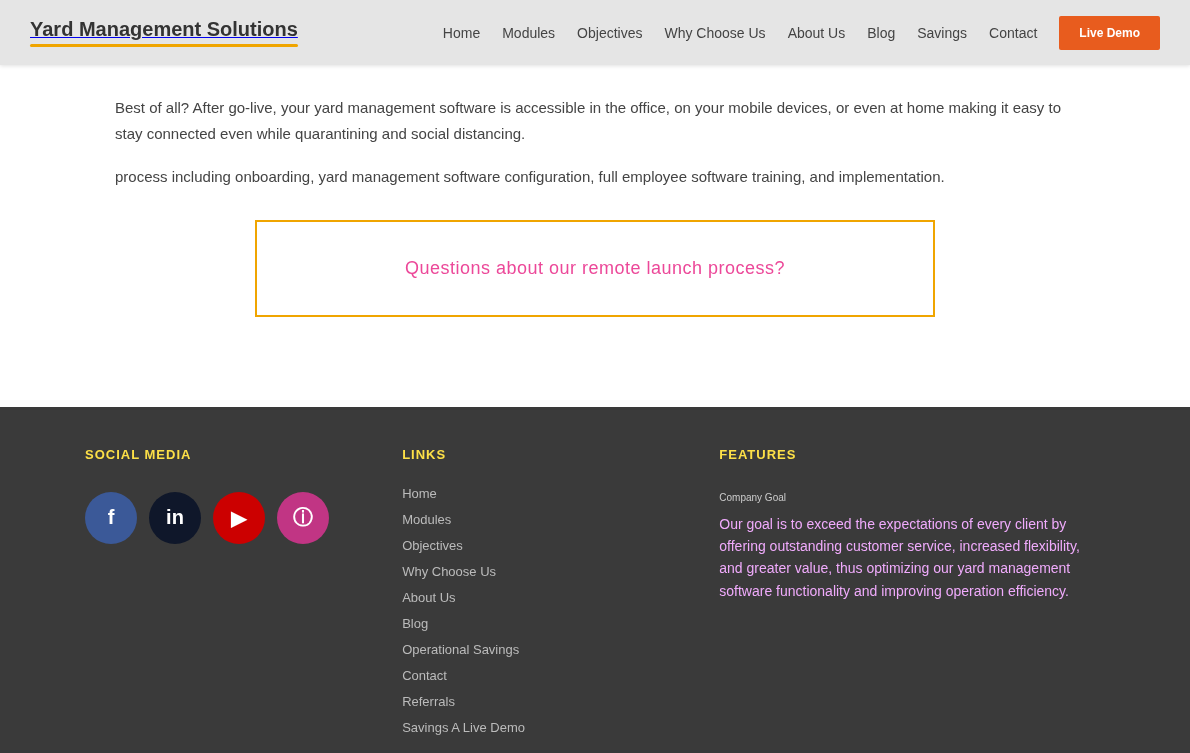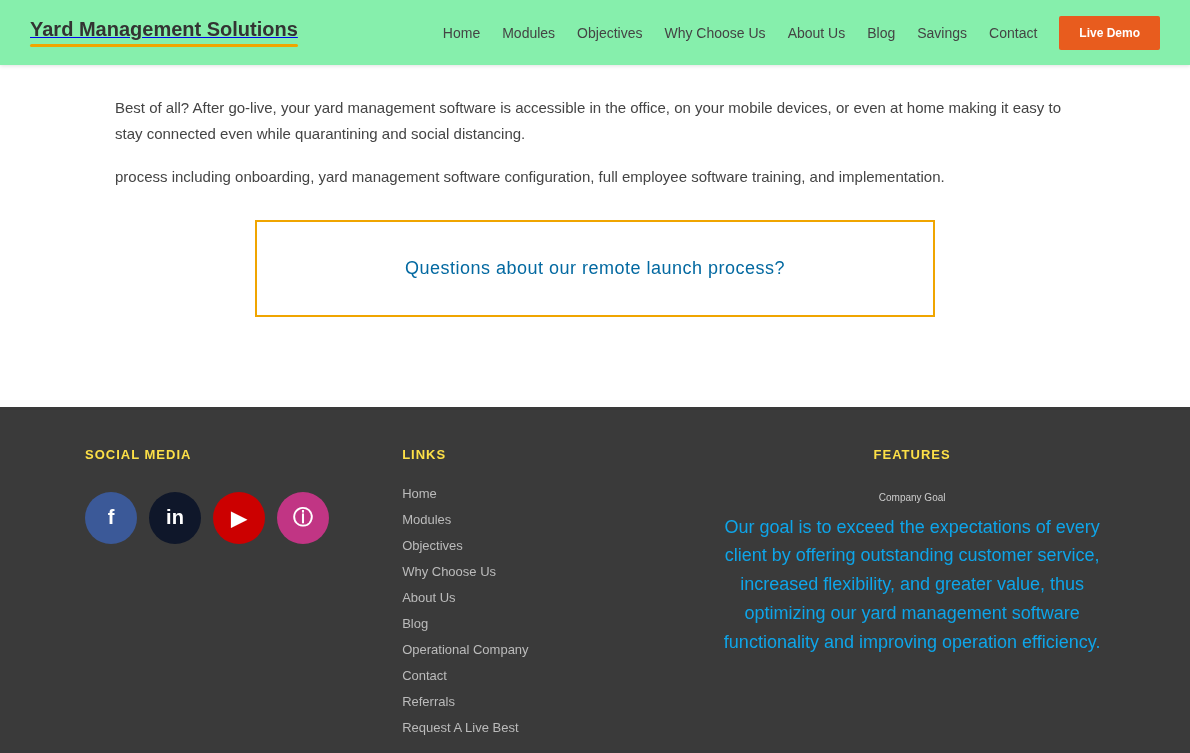--- a/index.html
+++ b/index.html
@@ -2,21 +2,21 @@
 <html><head>
   <meta charset="utf-8">
   <style>
     * { margin: 0; padding: 0; box-sizing: border-box; }
     body { font-family: Arial, sans-serif; background: #fff; color: #333; }
 
     
     header {
       position: fixed;
       top: 0; left: 0; right: 0;
-      background: #86efac;
+      background: #e5e5e5;
       box-shadow: 0 1px 4px rgba(0,0,0,0.12);
       z-index: 100;
       display: flex;
       align-items: center;
       justify-content: space-between;
       padding: 0 30px;
       height: 65px;
     }
     nav {
       display: flex;
@@ -59,21 +59,21 @@
     .cta-box {
       border: 2px solid #f0a500;
       padding: 36px 30px;
       text-align: center;
       max-width: 680px;
       margin: 30px auto;
       cursor: pointer;
     }
     .cta-box span {
       font-size: 18px;
-      color: #0369a1;
+      color: #ec4899;
       letter-spacing: 0.5px;
       margin-top: 8px;
     }
 
     
     footer {
       background: #3a3a3a;
       color: #ccc;
       padding: 40px 0 0;
     }
@@ -85,21 +85,20 @@
       gap: 60px;
     }
     .footer-col {
       flex: 1;
     }
     .footer-col-links {
       flex: 1;
     }
     .footer-col-features {
       flex: 1.5;
-      text-align: center;
     }
     .footer-section-title {
       color: #fde047;
       font-size: 13px;
       font-weight: bold;
       letter-spacing: 1px;
       text-transform: uppercase;
       margin-bottom: 22px;
     }
 
@@ -139,22 +138,22 @@
       font-size: 13px;
     }
 
     
     .features-goal-title {
       color: #ccc;
       font-size: 10px;
       margin-bottom: 10px;
     }
     .features-goal-text {
-      color: #0ea5e9;
-      font-size: 18px;
+      color: #f0abfc;
+      font-size: 14px;
       line-height: 1.6;
     }
   </style>
 </head>
 <body>
 
 <header>
   <a href="#">
     <span style="font-size:20px;font-weight:bold;color:#333;">Yard Management Solutions</span>
     <span style="display:block;height:3px;background:#f0a500;border-radius:2px;margin-top:3px;"></span>
@@ -198,24 +197,24 @@
 
     <div class="footer-col footer-col-links">
       <div class="footer-section-title">LINKS</div>
       <ul class="footer-links">
         <li><a href="#">Home</a></li>
         <li><a href="#">Modules</a></li>
         <li><a href="#">Objectives</a></li>
         <li><a href="#">Why Choose Us</a></li>
         <li><a href="#">About Us</a></li>
         <li><a href="#">Blog</a></li>
-        <li><a href="#">Operational Company</a></li>
+        <li><a href="#">Operational Savings</a></li>
         <li><a href="#">Contact</a></li>
         <li><a href="#">Referrals</a></li>
-        <li><a href="#">Request A Live Best</a></li>
+        <li><a href="#">Savings A Live Demo</a></li>
       </ul>
     </div>
 
     <div class="footer-col footer-col-features">
       <div class="footer-section-title">FEATURES</div>
       <div style="margin-top: 30px;">
         <p class="features-goal-title">Company Goal</p>
         <p class="features-goal-text">Our goal is to exceed the expectations of every client by offering outstanding customer service, increased flexibility, and greater value, thus optimizing our yard management software functionality and improving operation efficiency.</p>
       </div>
     </div>

